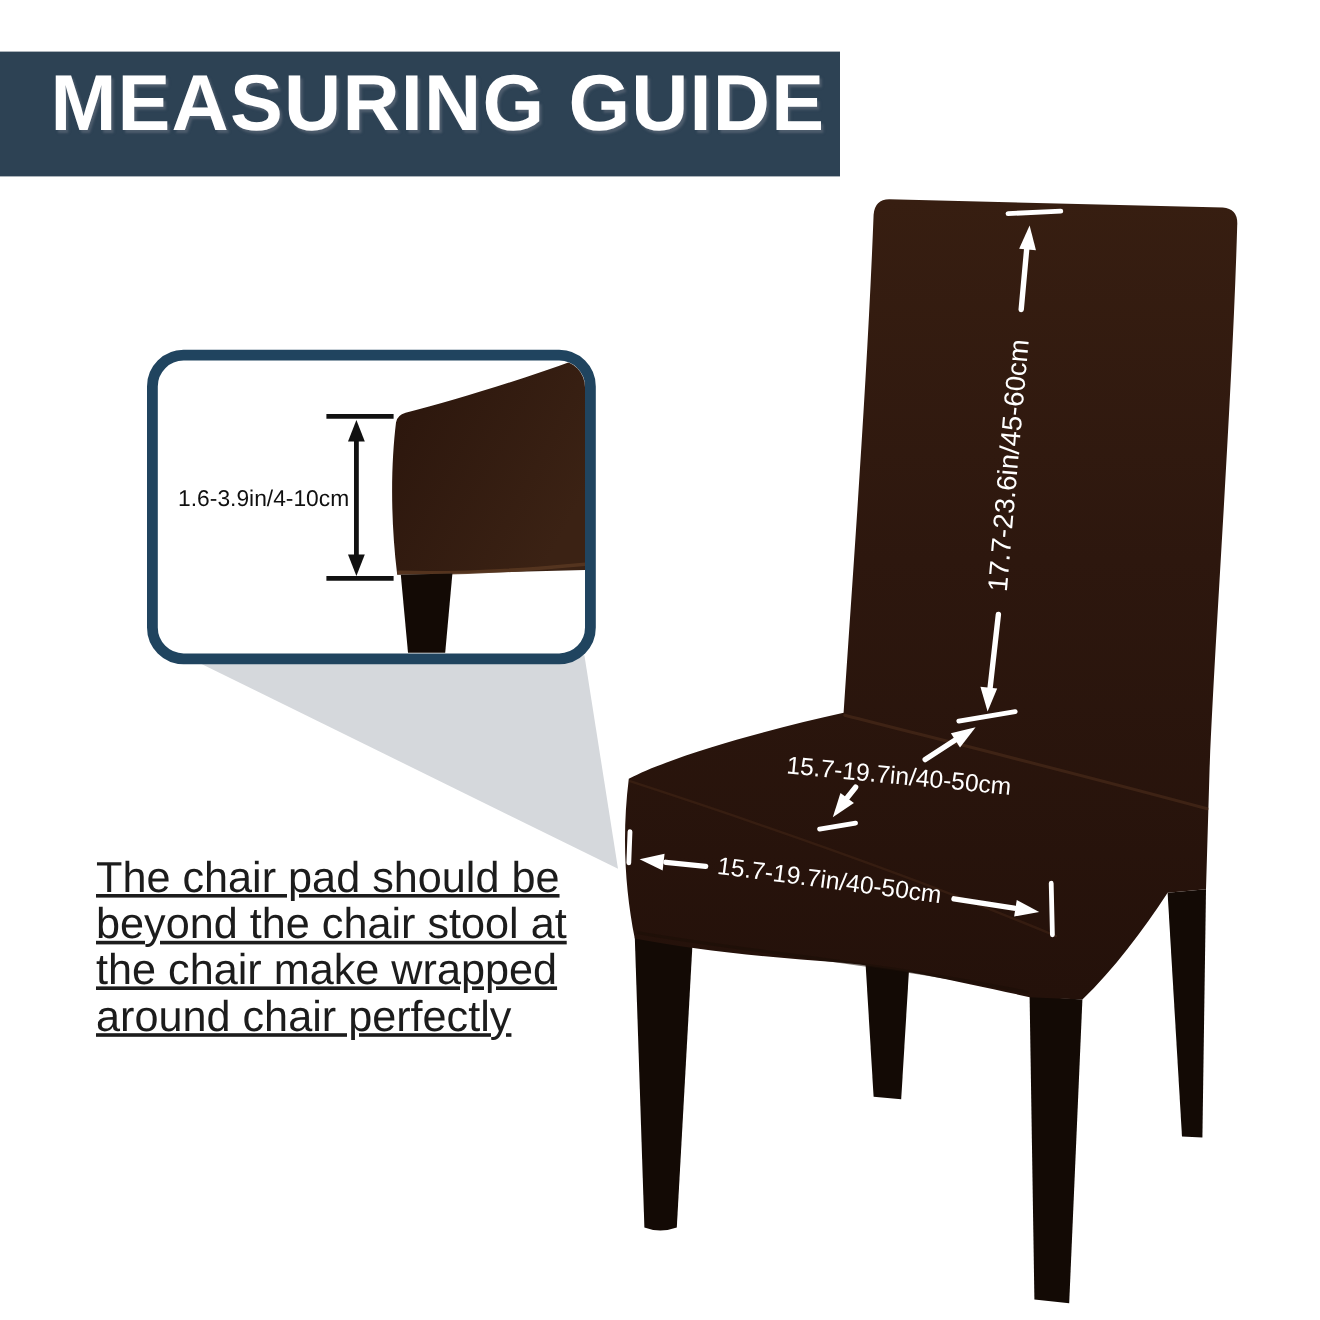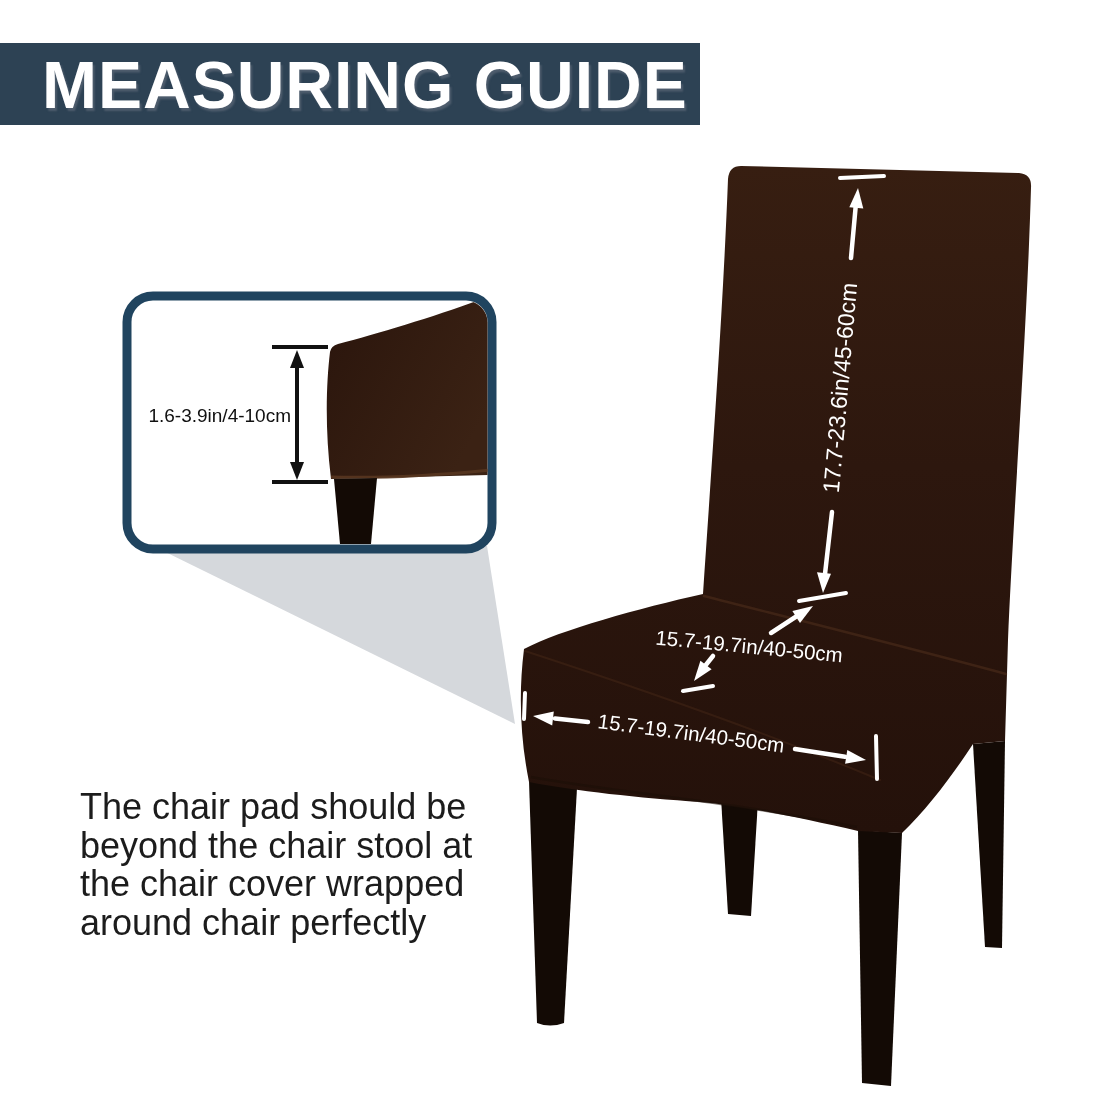--- a/index.html
+++ b/index.html
@@ -2,34 +2,34 @@
 <html style="--page-bg: #ffffff; --banner-bg: #2d4254; --banner-text: #ffffff; --inset-border: #20445f; --inset-bg: #ffffff; --callout-gray: #d5d8dc; --chair-brown: #2d170e; --chair-brown-light: #371e11; --chair-brown-dark: #24110a; --leg-black: #130a05; --seam-brown: #54311d; --annotation-white: #ffffff; --ink: #1c1c1c;"><head>
 <meta charset="utf-8">
 <style>
   html,body{margin:0;padding:0;}
   body{
     width:1100px;height:1100px;position:relative;overflow:hidden;
     background:var(--page-bg,#fff);
     font-family:"Liberation Sans",sans-serif;
   }
   .banner{
-    position:absolute;left:0;top:43px;width:700px;height:82px;
+    position:absolute;left:0;top:43px;width:700px;height:104px;
     background:var(--banner-bg,#2d4254);
   }
   .banner .title{
     display:block;line-height:84px;padding-left:42px;
     font-size:66px;font-weight:bold;letter-spacing:1px;
     color:var(--banner-text,#fff);
     text-shadow:2px 3px 2px rgba(105,115,130,.55);
     white-space:nowrap;
   }
   .scene{position:absolute;left:0;top:0;width:1100px;height:1100px;}
   .note{
-    position:absolute;left:80px;top:788px;width:580px;
-    font-size:36px;line-height:38.5px;color:var(--ink,#1c1c1c);
+    position:absolute;left:80px;top:712px;width:580px;
+    font-size:36px;line-height:38.5px;color:var(--ink,#1c1c1c);text-decoration:underline;
   }
   
   .wedge{fill:var(--callout-gray,#d5d8dc);}
   .inset-box{fill:var(--inset-bg,#fff);stroke:var(--inset-border,#20445f);stroke-width:9;}
   .leg{fill:var(--leg-black,#130a05);}
   .seam{stroke:var(--seam-brown,#54311d);fill:none;stroke-linecap:round;}
   .tick{stroke:var(--annotation-white,#fff);stroke-width:4;stroke-linecap:round;}
   .shaft{stroke:var(--annotation-white,#fff);stroke-width:4.5;fill:none;stroke-linecap:round;}
   .ahead{fill:var(--annotation-white,#fff);}
   .btick{stroke:#111;stroke-width:4;stroke-linecap:butt;}
@@ -130,15 +130,15 @@
     <line class="bshaft" x1="297" y1="362" x2="297" y2="468"></line>
     <polygon class="bhead" points="297,350 290,368 304,368"></polygon>
     <polygon class="bhead" points="297,480 290,462 304,462"></polygon>
     <text class="inset-label" x="291" y="422" text-anchor="end">1.6-3.9in/4-10cm</text>
   </g>
 </svg>
 
 <div class="note">
   <div>The chair pad should be</div>
   <div>beyond the chair stool at</div>
-  <div>the chair cover wrapped</div>
+  <div>the chair make wrapped</div>
   <div>around chair perfectly</div>
 </div>
 
 </body></html>

